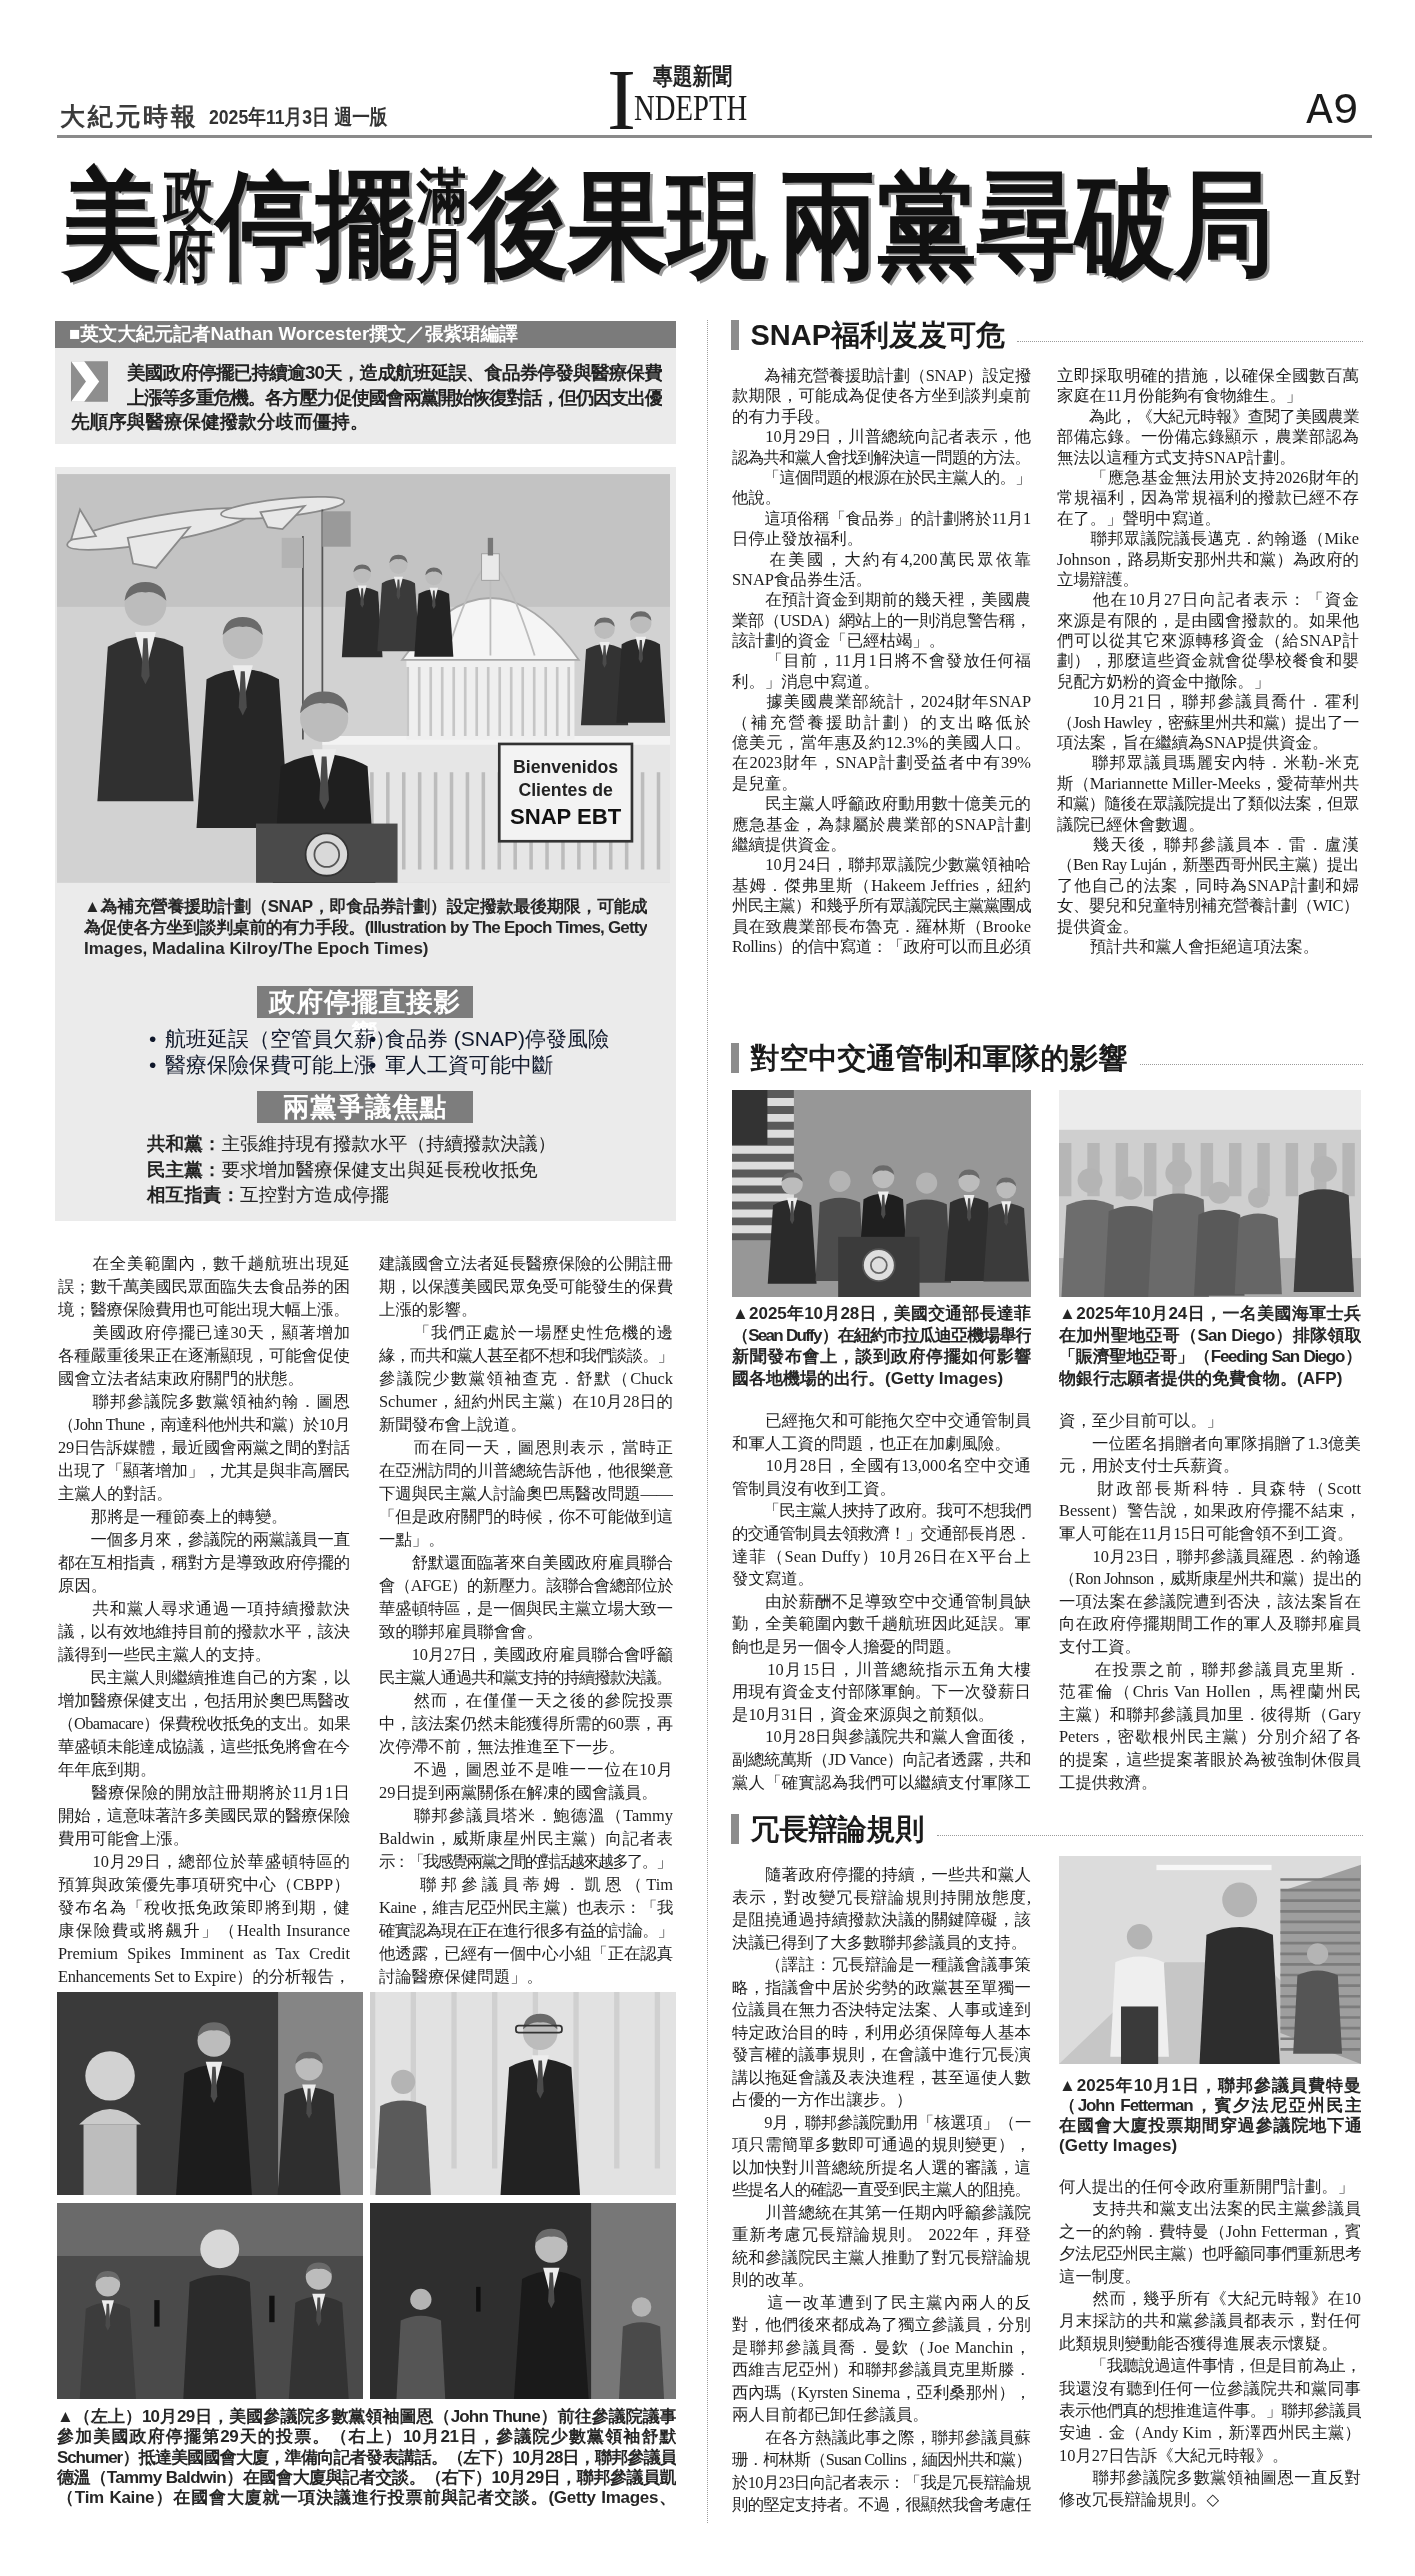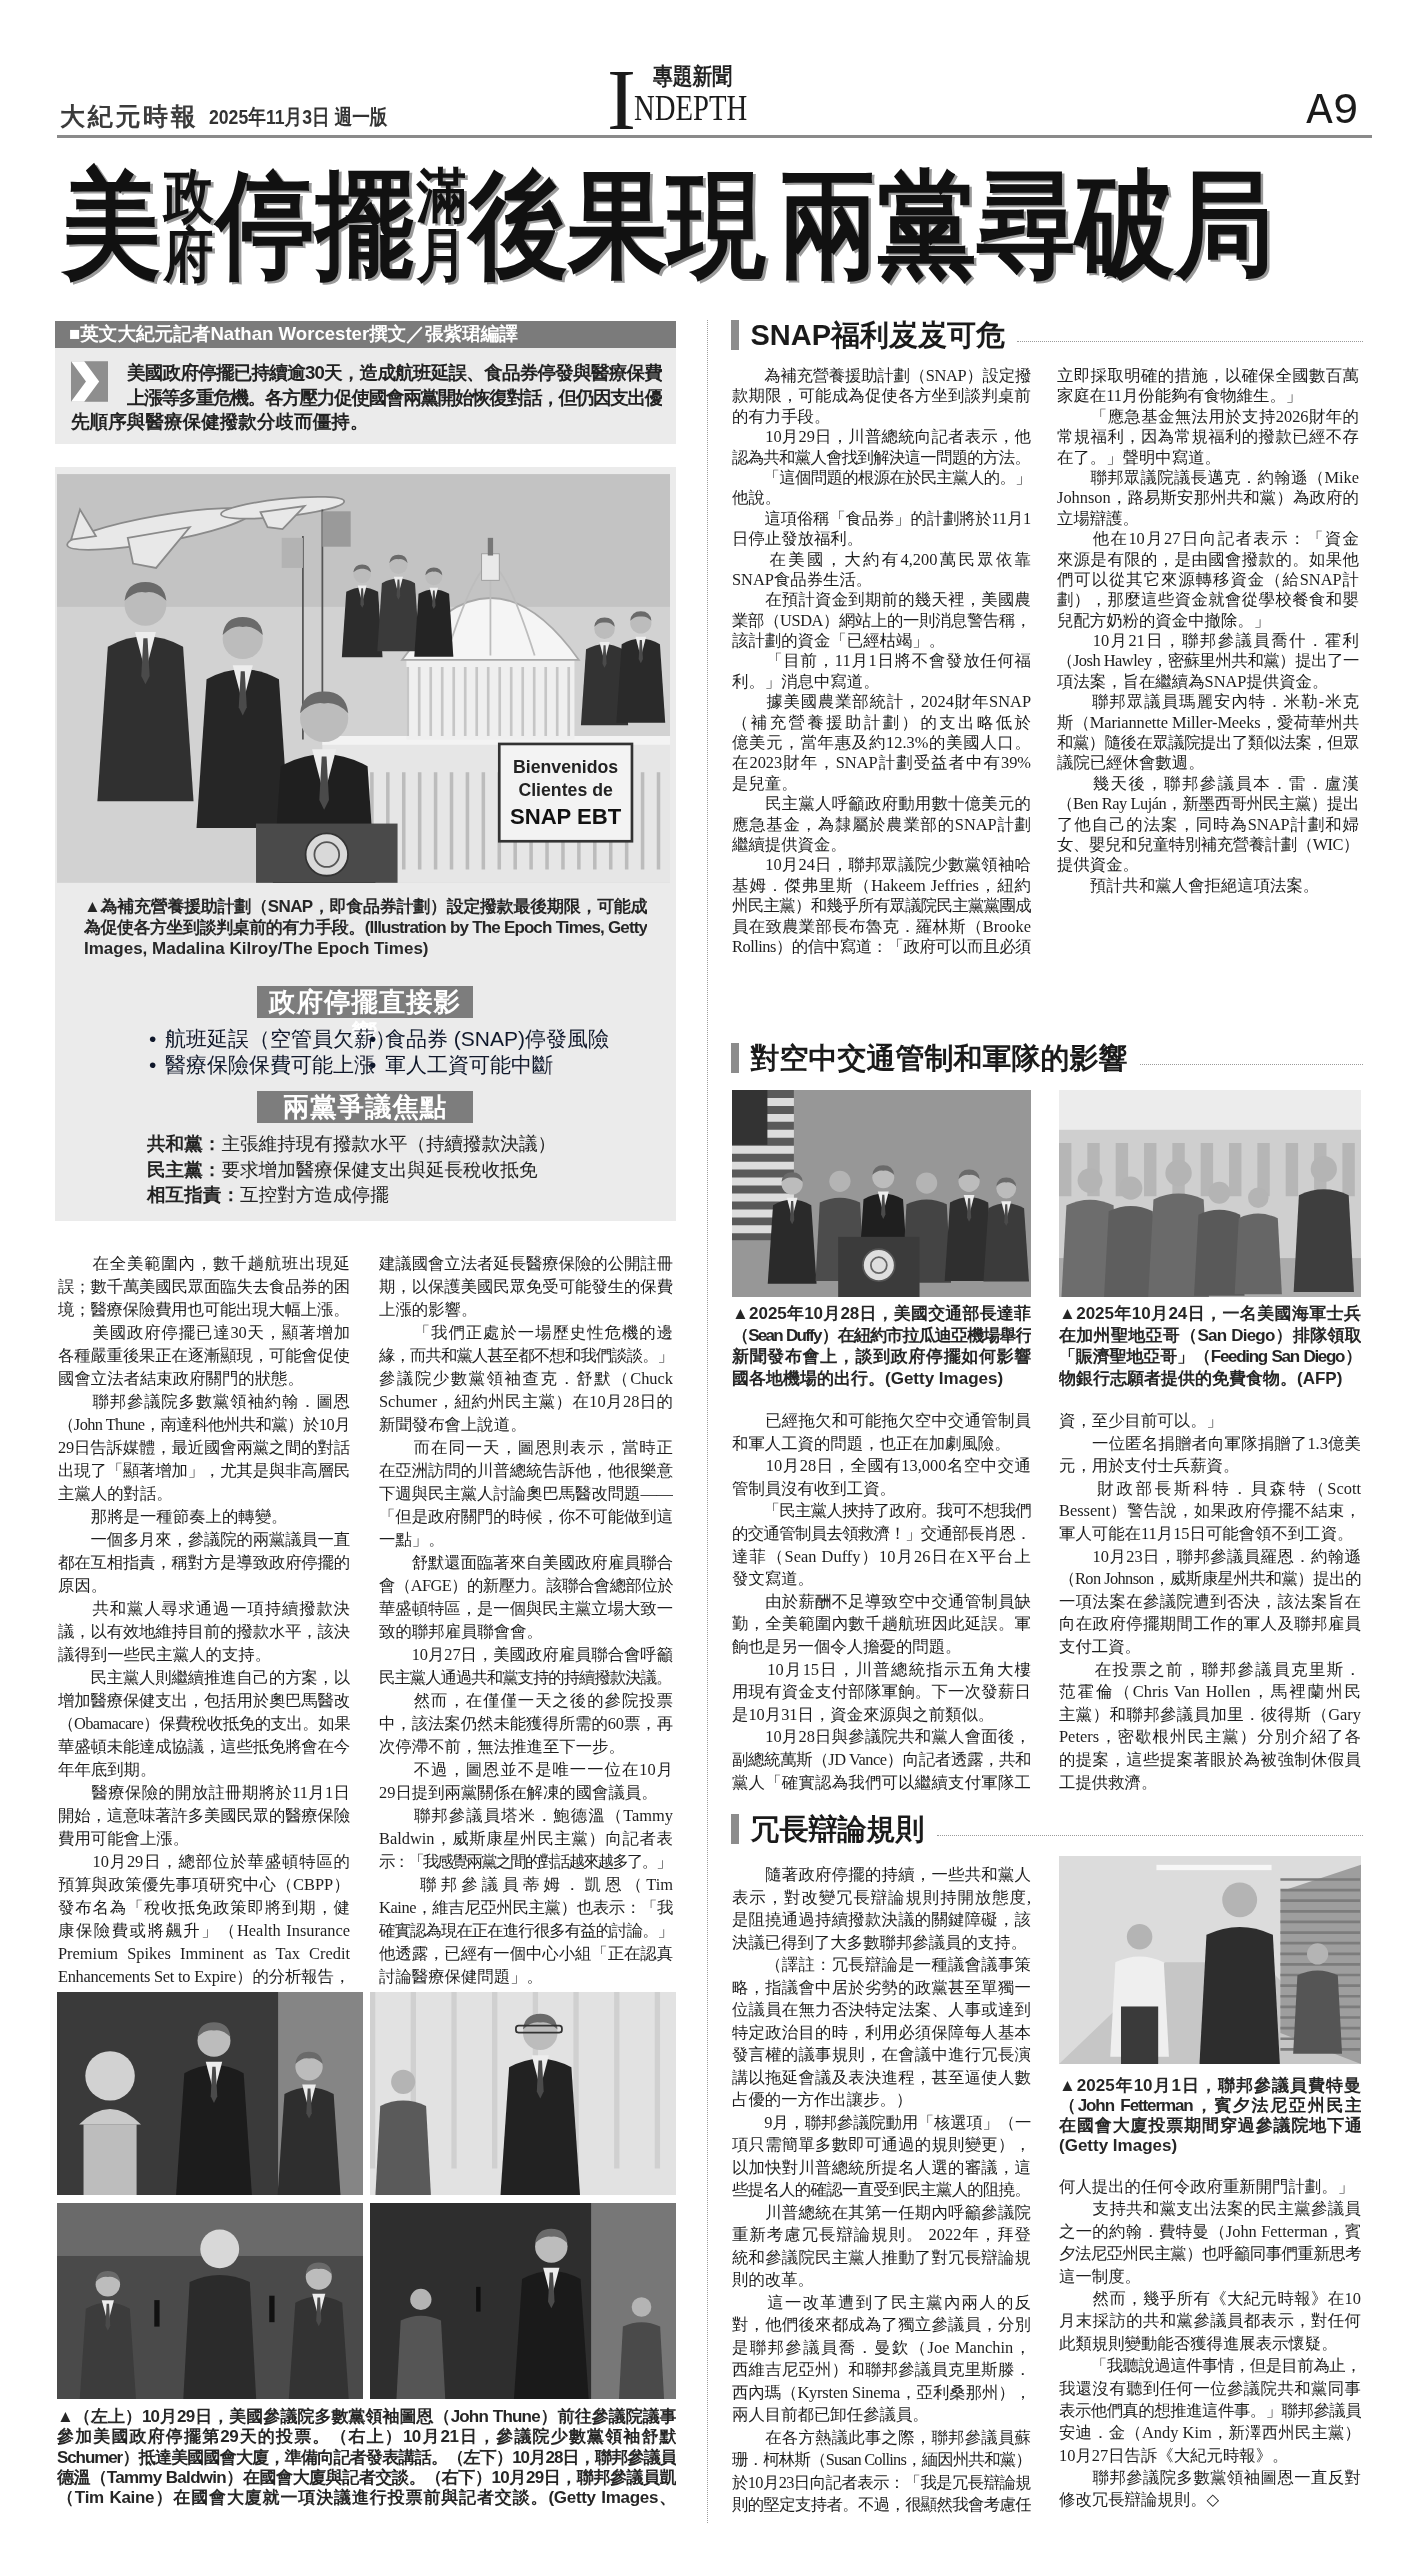--- a/index.html
+++ b/index.html
@@ -379,20 +379,25 @@
       <div class="ln" style="">員在致農業部長布魯克．羅林斯（Brooke</div>
       <div class="ln" style="letter-spacing: -0.5px;">Rollins）的信中寫道：「政府可以而且必須</div>
     </div>
   </div>
 <div class="col body" style="left:1057px;top:366px;width:302px;--lh:20.4px">
     <div>
       <div class="ln" style="">立即採取明確的措施，以確保全國數百萬</div>
       <div class="ln last" style="">家庭在11月份能夠有食物維生。」</div>
     </div>
     <div>
+      <div class="ln" style="letter-spacing: -0.6px;">　　為此，《大紀元時報》查閱了美國農業</div>
+      <div class="ln" style="">部備忘錄。一份備忘錄顯示，農業部認為</div>
+      <div class="ln last" style="">無法以這種方式支持SNAP計劃。</div>
+    </div>
+    <div>
       <div class="ln" style="">　　「應急基金無法用於支持2026財年的</div>
       <div class="ln" style="">常規福利，因為常規福利的撥款已經不存</div>
       <div class="ln last" style="">在了。」聲明中寫道。</div>
     </div>
     <div>
       <div class="ln" style="">　　聯邦眾議院議長邁克．約翰遜（Mike</div>
       <div class="ln" style="">Johnson，路易斯安那州共和黨）為政府的</div>
       <div class="ln last" style="">立場辯護。</div>
     </div>
     <div>

